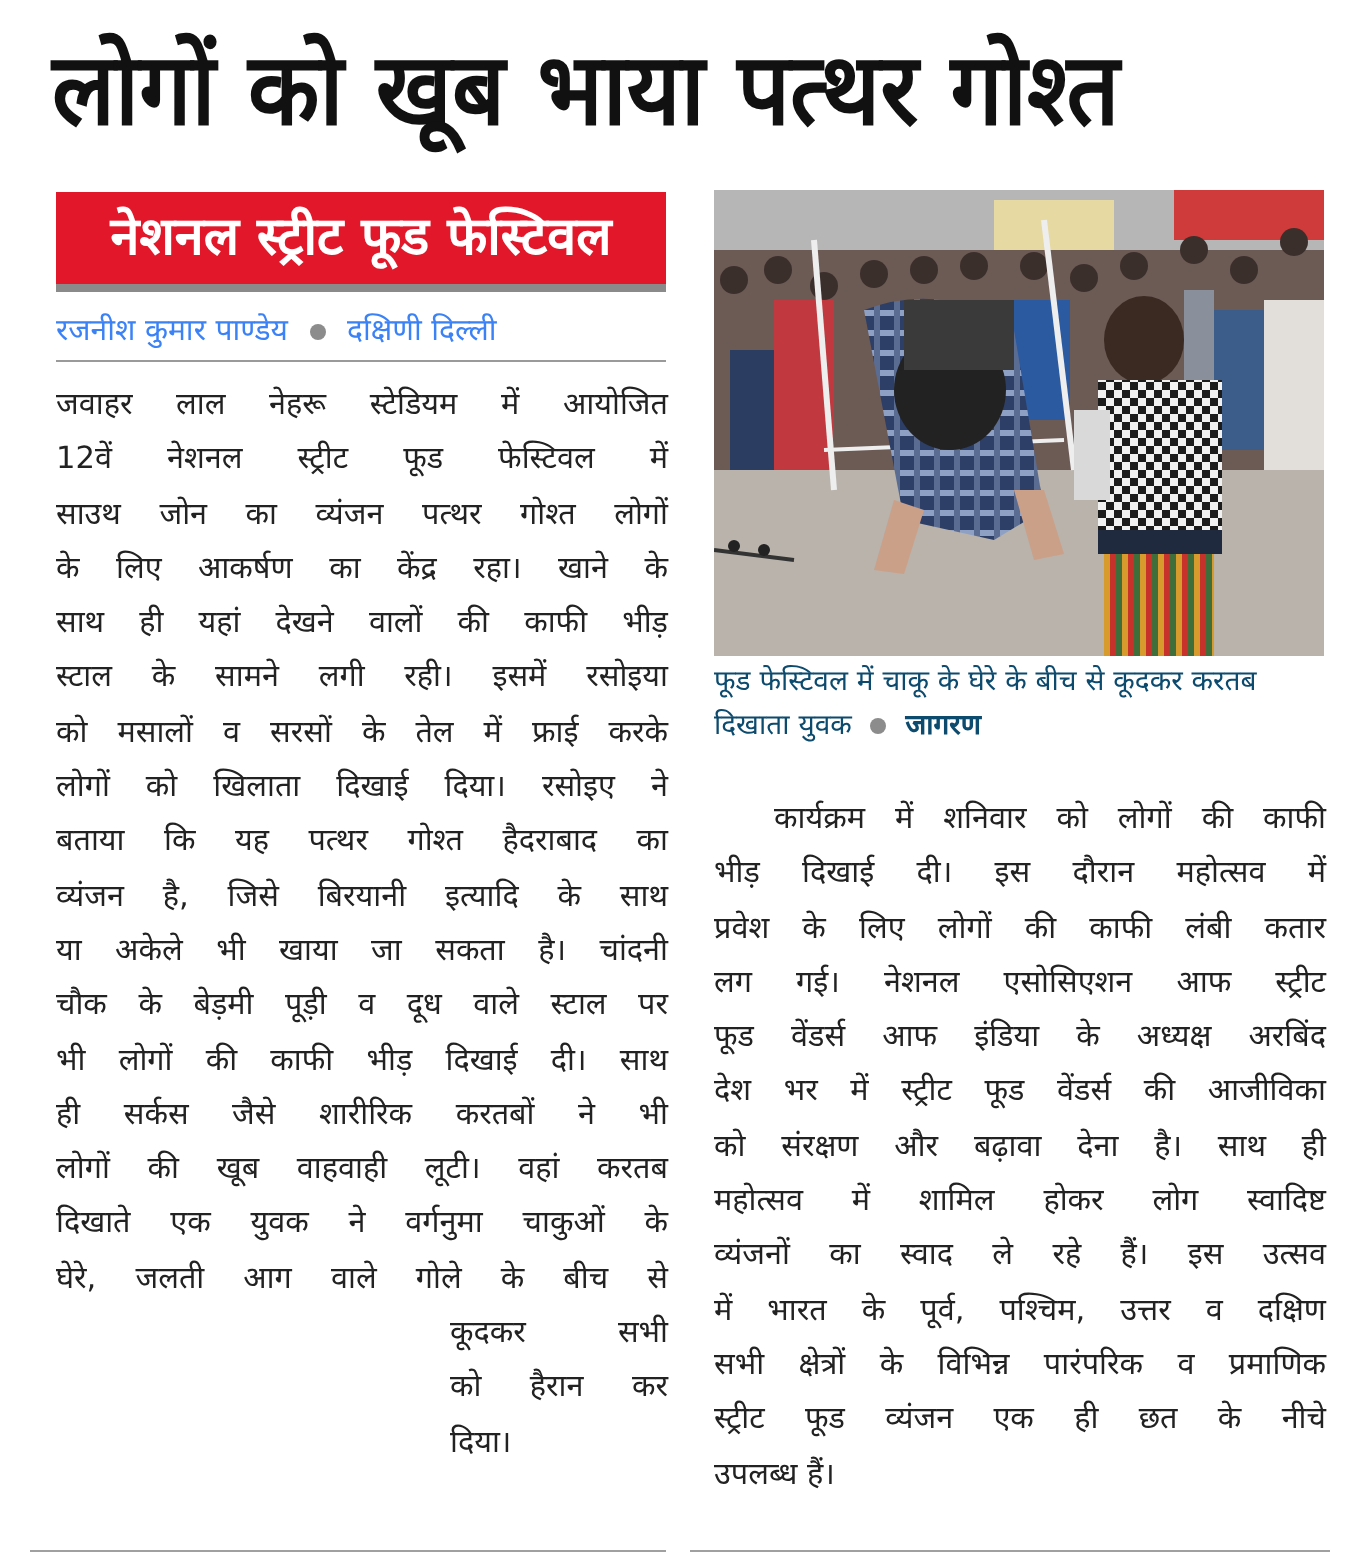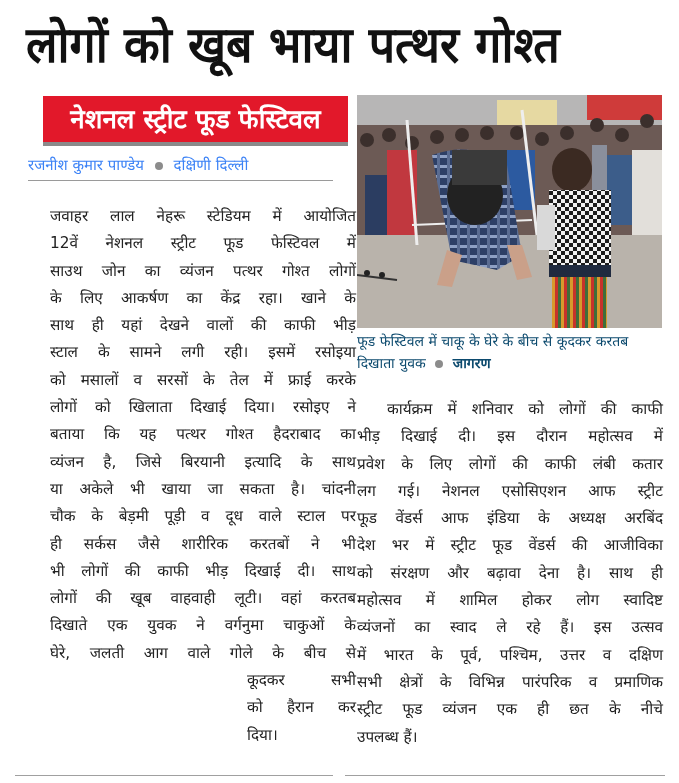--- a/index.html
+++ b/index.html
@@ -8,39 +8,39 @@
     overflow: hidden; color: #1a1a1a;
     font-family: "DejaVu Sans", "Liberation Sans", sans-serif;
   }
   .headline {
     position: absolute; left: 26px; top: 10px; width: 630px; height: 70px;
     font-size: 50px; font-weight: bold; line-height: 70px; letter-spacing: 0px;
     color: #111; white-space: nowrap;
     transform: scaleX(0.93); transform-origin: left center;
   }
   .banner {
-    position: absolute; left: 43px; top: 96px; width: 305px; height: 46px;
+    position: absolute; left: 28px; top: 96px; width: 305px; height: 46px;
     background: #e2182a; box-shadow: 0 4px 0 #8a8a8a;
     color: #fff; font-weight: bold; font-size: 26px; line-height: 46px;
     text-align: center; white-space: nowrap;
   }
   .byline {
     position: absolute; left: 28px; top: 150px; width: 305px; height: 30px;
     font-size: 15px; line-height: 30px; color: #3b82f6; white-space: nowrap;
     border-bottom: 1.5px solid #9a9a9a;
   }
   .byline .dot {
     display: inline-block; width: 8px; height: 8px; border-radius: 50%;
     background: #8c8c8c; margin: 0 6px; vertical-align: middle;
   }
   .col {
     position: absolute; font-size: 15.3px; line-height: 27.3px;
     text-align: justify; text-align-last: justify; color: #222;
   }
-  .col-left { left: 28px; top: 203px; width: 306px; margin-left: 22px; }
+  .col-left { left: 28px; top: 189px; width: 306px; }
   .col-right { left: 357px; top: 396px; width: 306px; }
   .line { display: block; white-space: nowrap; text-align: justify; text-align-last: justify; }
   .line.indent { padding-left: 30px; }
   .line.tail { text-align-last: left; }
   .line.short { margin-left: 197px; width: 109px; }
   .photo {
     position: absolute; left: 357px; top: 95px; width: 305px; height: 233px;
     overflow: hidden; background: #c9c3bc;
   }
   .caption {
@@ -75,22 +75,22 @@
   <span class="line">साउथ जोन का व्यंजन पत्थर गोश्त लोगों</span>
   <span class="line">के लिए आकर्षण का केंद्र रहा। खाने के</span>
   <span class="line">साथ ही यहां देखने वालों की काफी भीड़</span>
   <span class="line">स्टाल के सामने लगी रही। इसमें रसोइया</span>
   <span class="line">को मसालों व सरसों के तेल में फ्राई करके</span>
   <span class="line">लोगों को खिलाता दिखाई दिया। रसोइए ने</span>
   <span class="line">बताया कि यह पत्थर गोश्त हैदराबाद का</span>
   <span class="line">व्यंजन है, जिसे बिरयानी इत्यादि के साथ</span>
   <span class="line">या अकेले भी खाया जा सकता है। चांदनी</span>
   <span class="line">चौक के बेड़मी पूड़ी व दूध वाले स्टाल पर</span>
+  <span class="line">भी लोगों की काफी भीड़ दिखाई दी। साथ</span>
   <span class="line">ही सर्कस जैसे शारीरिक करतबों ने भी</span>
-  <span class="line">भी लोगों की काफी भीड़ दिखाई दी। साथ</span>
   <span class="line">लोगों की खूब वाहवाही लूटी। वहां करतब</span>
   <span class="line">दिखाते एक युवक ने वर्गनुमा चाकुओं के</span>
   <span class="line">घेरे, जलती आग वाले गोले के बीच से</span>
   <span class="line short">कूदकर सभी</span>
   <span class="line short">को हैरान कर</span>
   <span class="line short tail">दिया।</span>
 </div>
 
 <div class="photo" title="फूड फेस्टिवल में चाकू के घेरे के बीच से कूदकर करतब दिखाता युवक">
   <svg width="305" height="233" viewBox="0 0 305 233" xmlns="http://www.w3.org/2000/svg">

